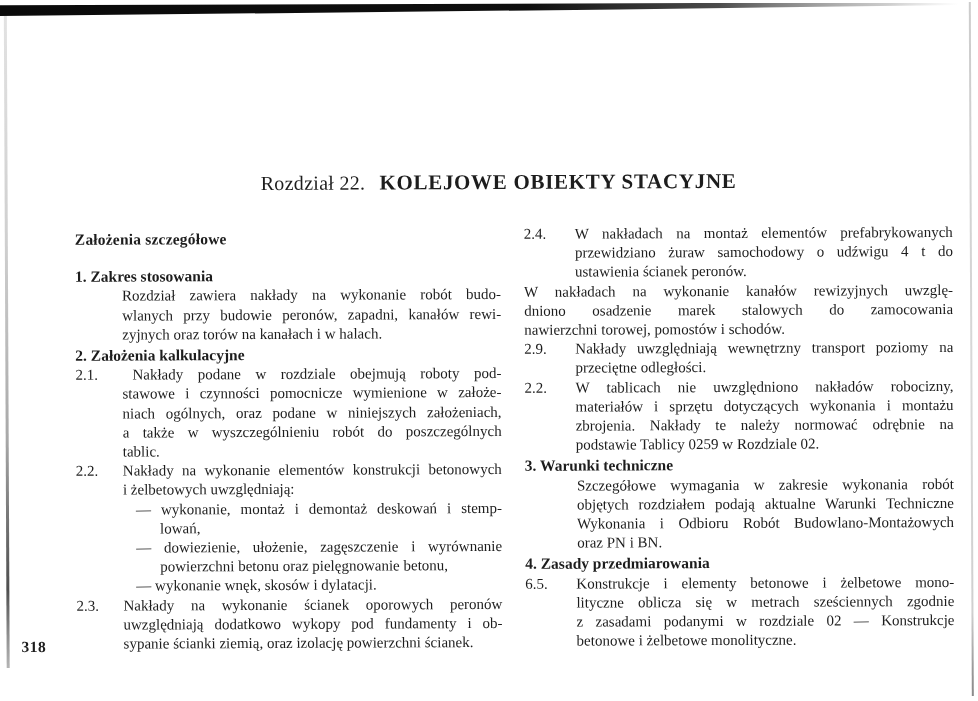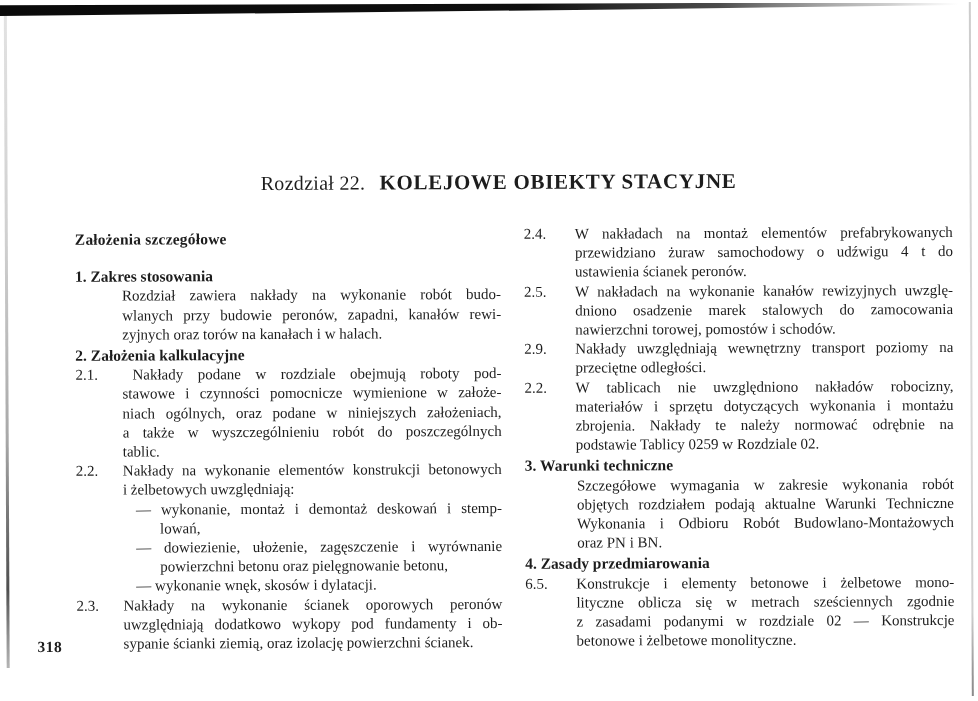--- a/index.html
+++ b/index.html
@@ -49,21 +49,21 @@
   .ind-block { margin-left:47px; }
   .col-right .ind-block { margin-left:52px; }
 
   .jline { text-align:justify; text-align-last:justify; }
   .jpar .jline:last-child { text-align-last:left; }
   .fi .jline:first-child { text-indent:10px; }
   .hang { padding-left:24px; margin-left:13px; }
   .hang .jline:first-child { text-indent:-24px; }
 
   .page-num {
-    position:absolute; left:36px; top:636px;
+    position:absolute; left:20px; top:636px;
     font-weight:bold; font-size:15.5px; letter-spacing:0.5px;
   }
 </style>
 </head>
 <body>
 
 <div class="sheet">
 
   <svg class="top-bar-svg" width="978" height="22" aria-hidden="true">
     <defs>
@@ -142,21 +142,20 @@
   <div class="col col-right">
     <div class="item">
       <div class="num">2.4.</div>
       <div class="body jpar">
           <div class="jline">W nakładach na montaż elementów prefabrykowanych</div>
           <div class="jline">przewidziano żuraw samochodowy o udźwigu 4 t do</div>
           <div class="jline">ustawienia ścianek peronów.</div>
         </div>
     </div>
     <div class="item">
-      <div class="num">2.5.</div>
       <div class="body jpar">
           <div class="jline">W nakładach na wykonanie kanałów rewizyjnych uwzglę-</div>
           <div class="jline">dniono osadzenie marek stalowych do zamocowania</div>
           <div class="jline">nawierzchni torowej, pomostów i schodów.</div>
         </div>
     </div>
     <div class="item">
       <div class="num">2.9.</div>
       <div class="body jpar">
           <div class="jline">Nakłady uwzględniają wewnętrzny transport poziomy na</div>

